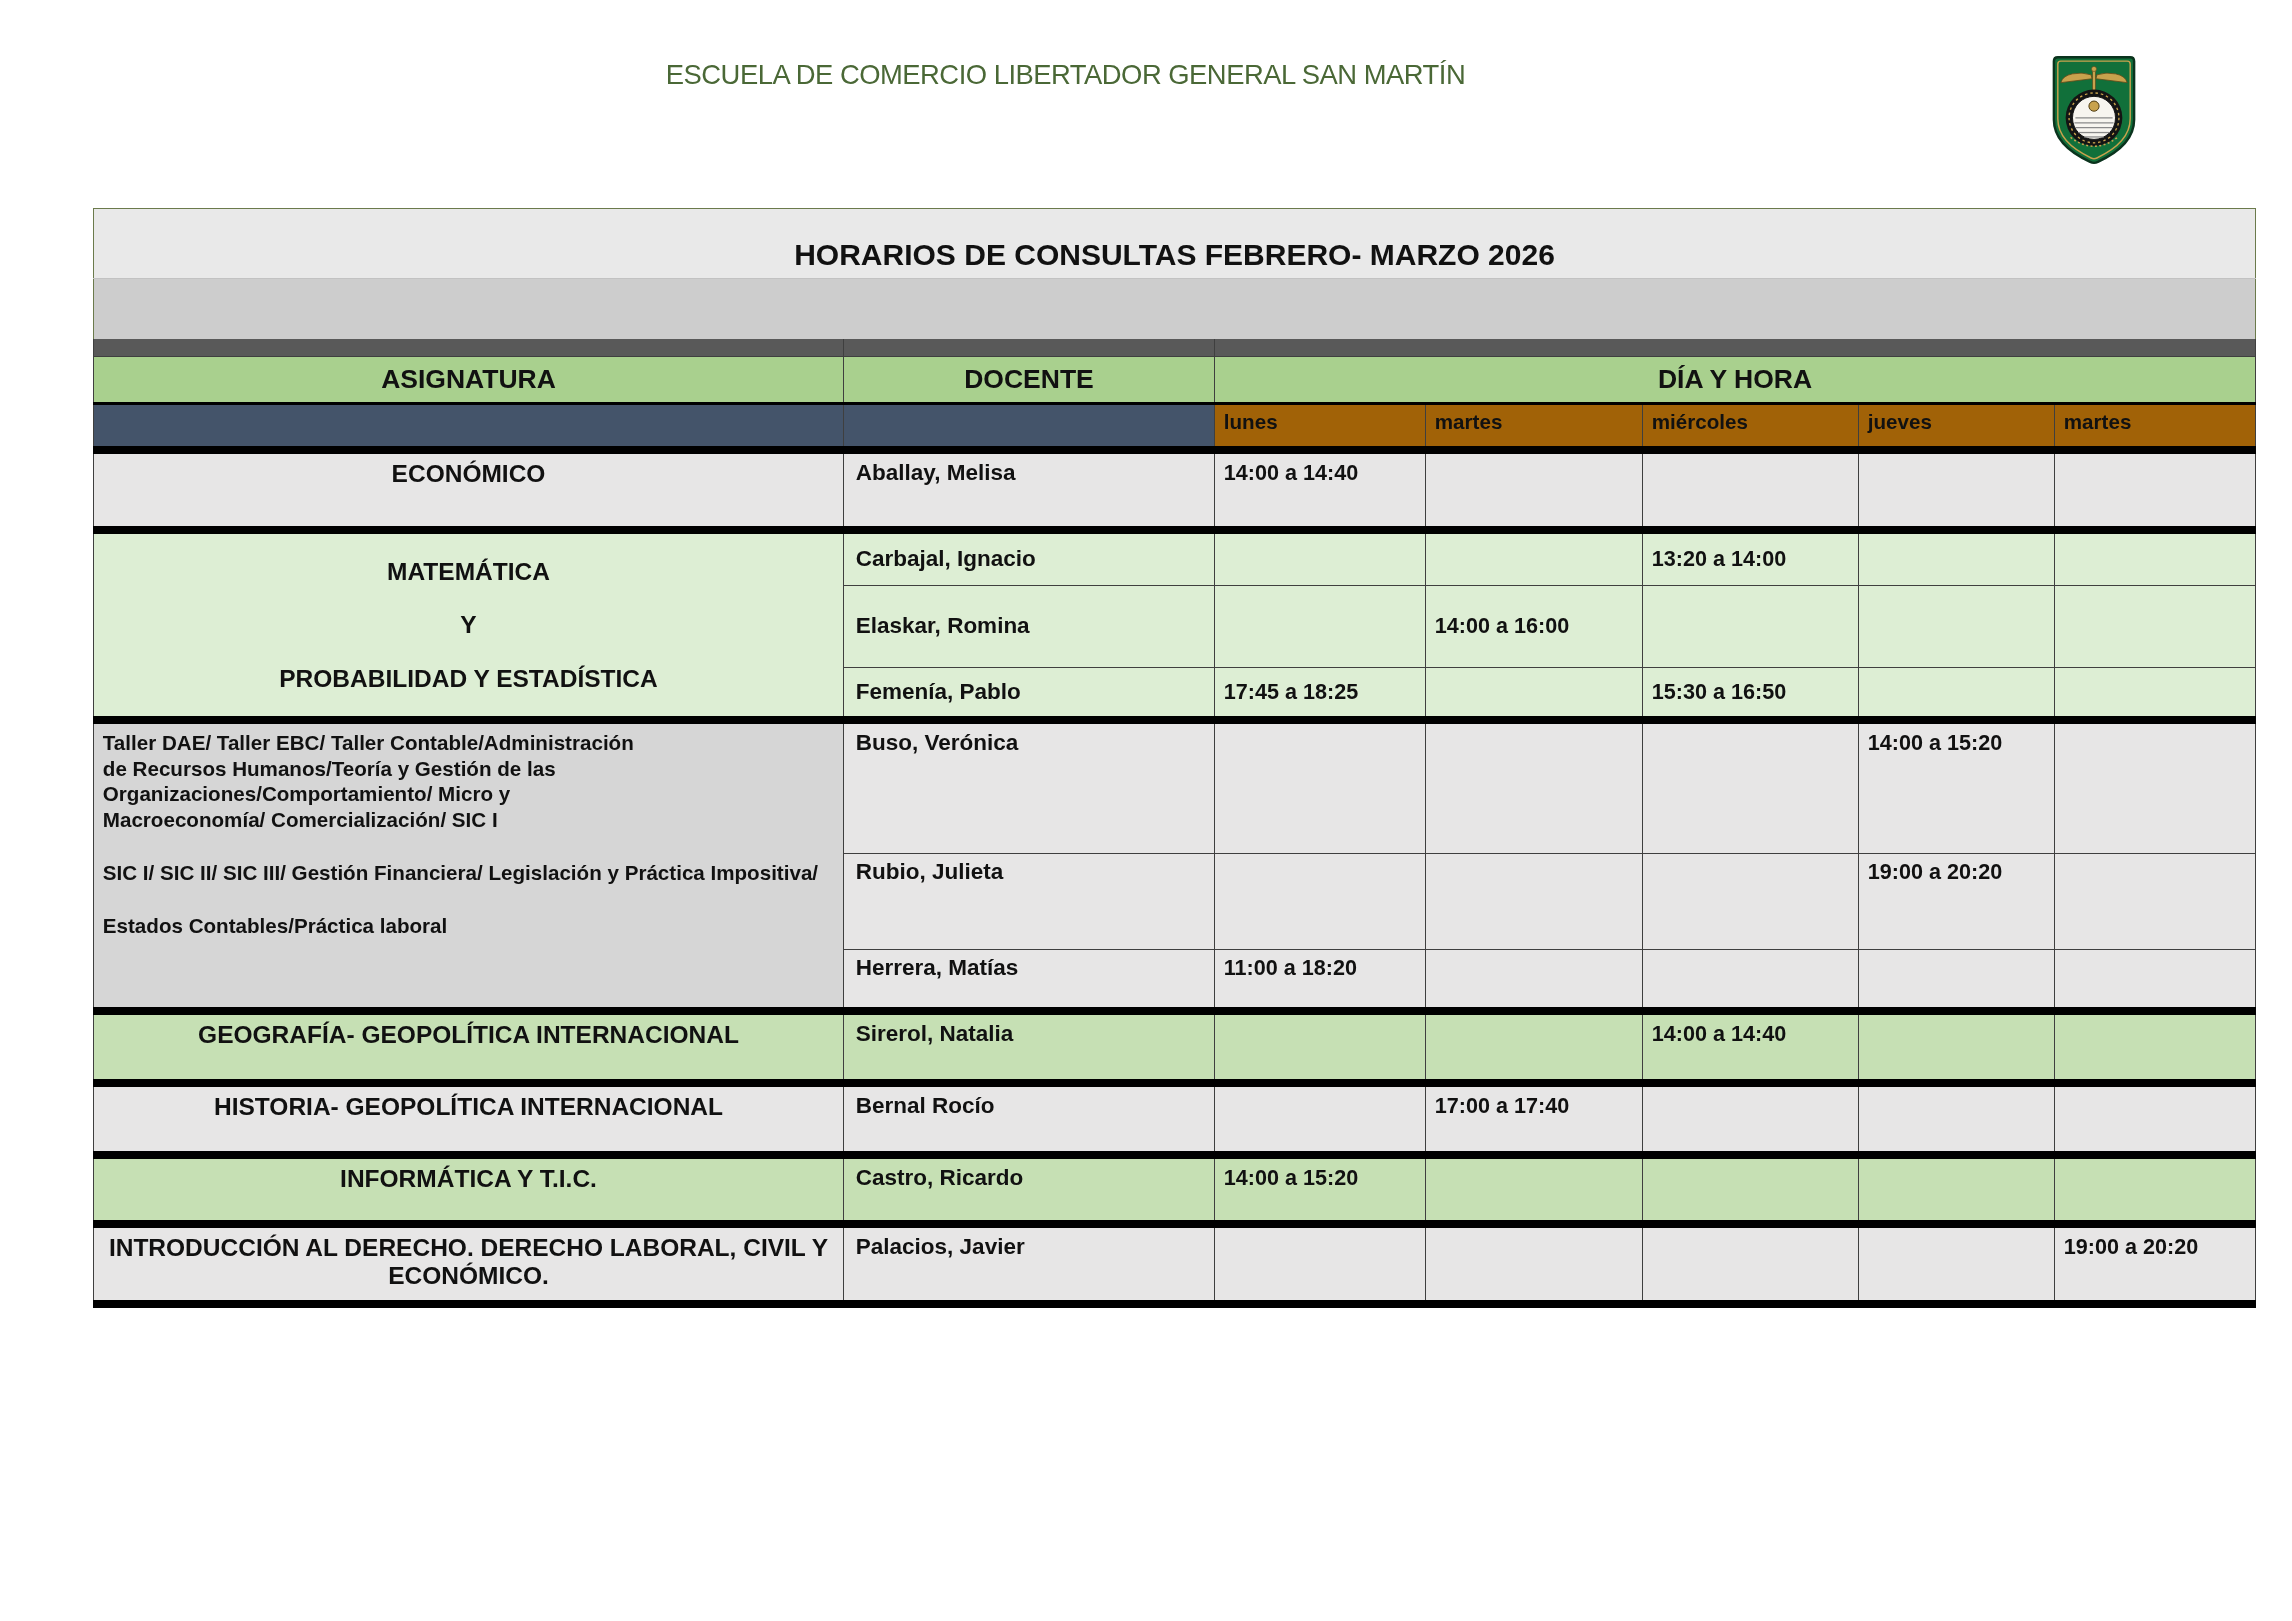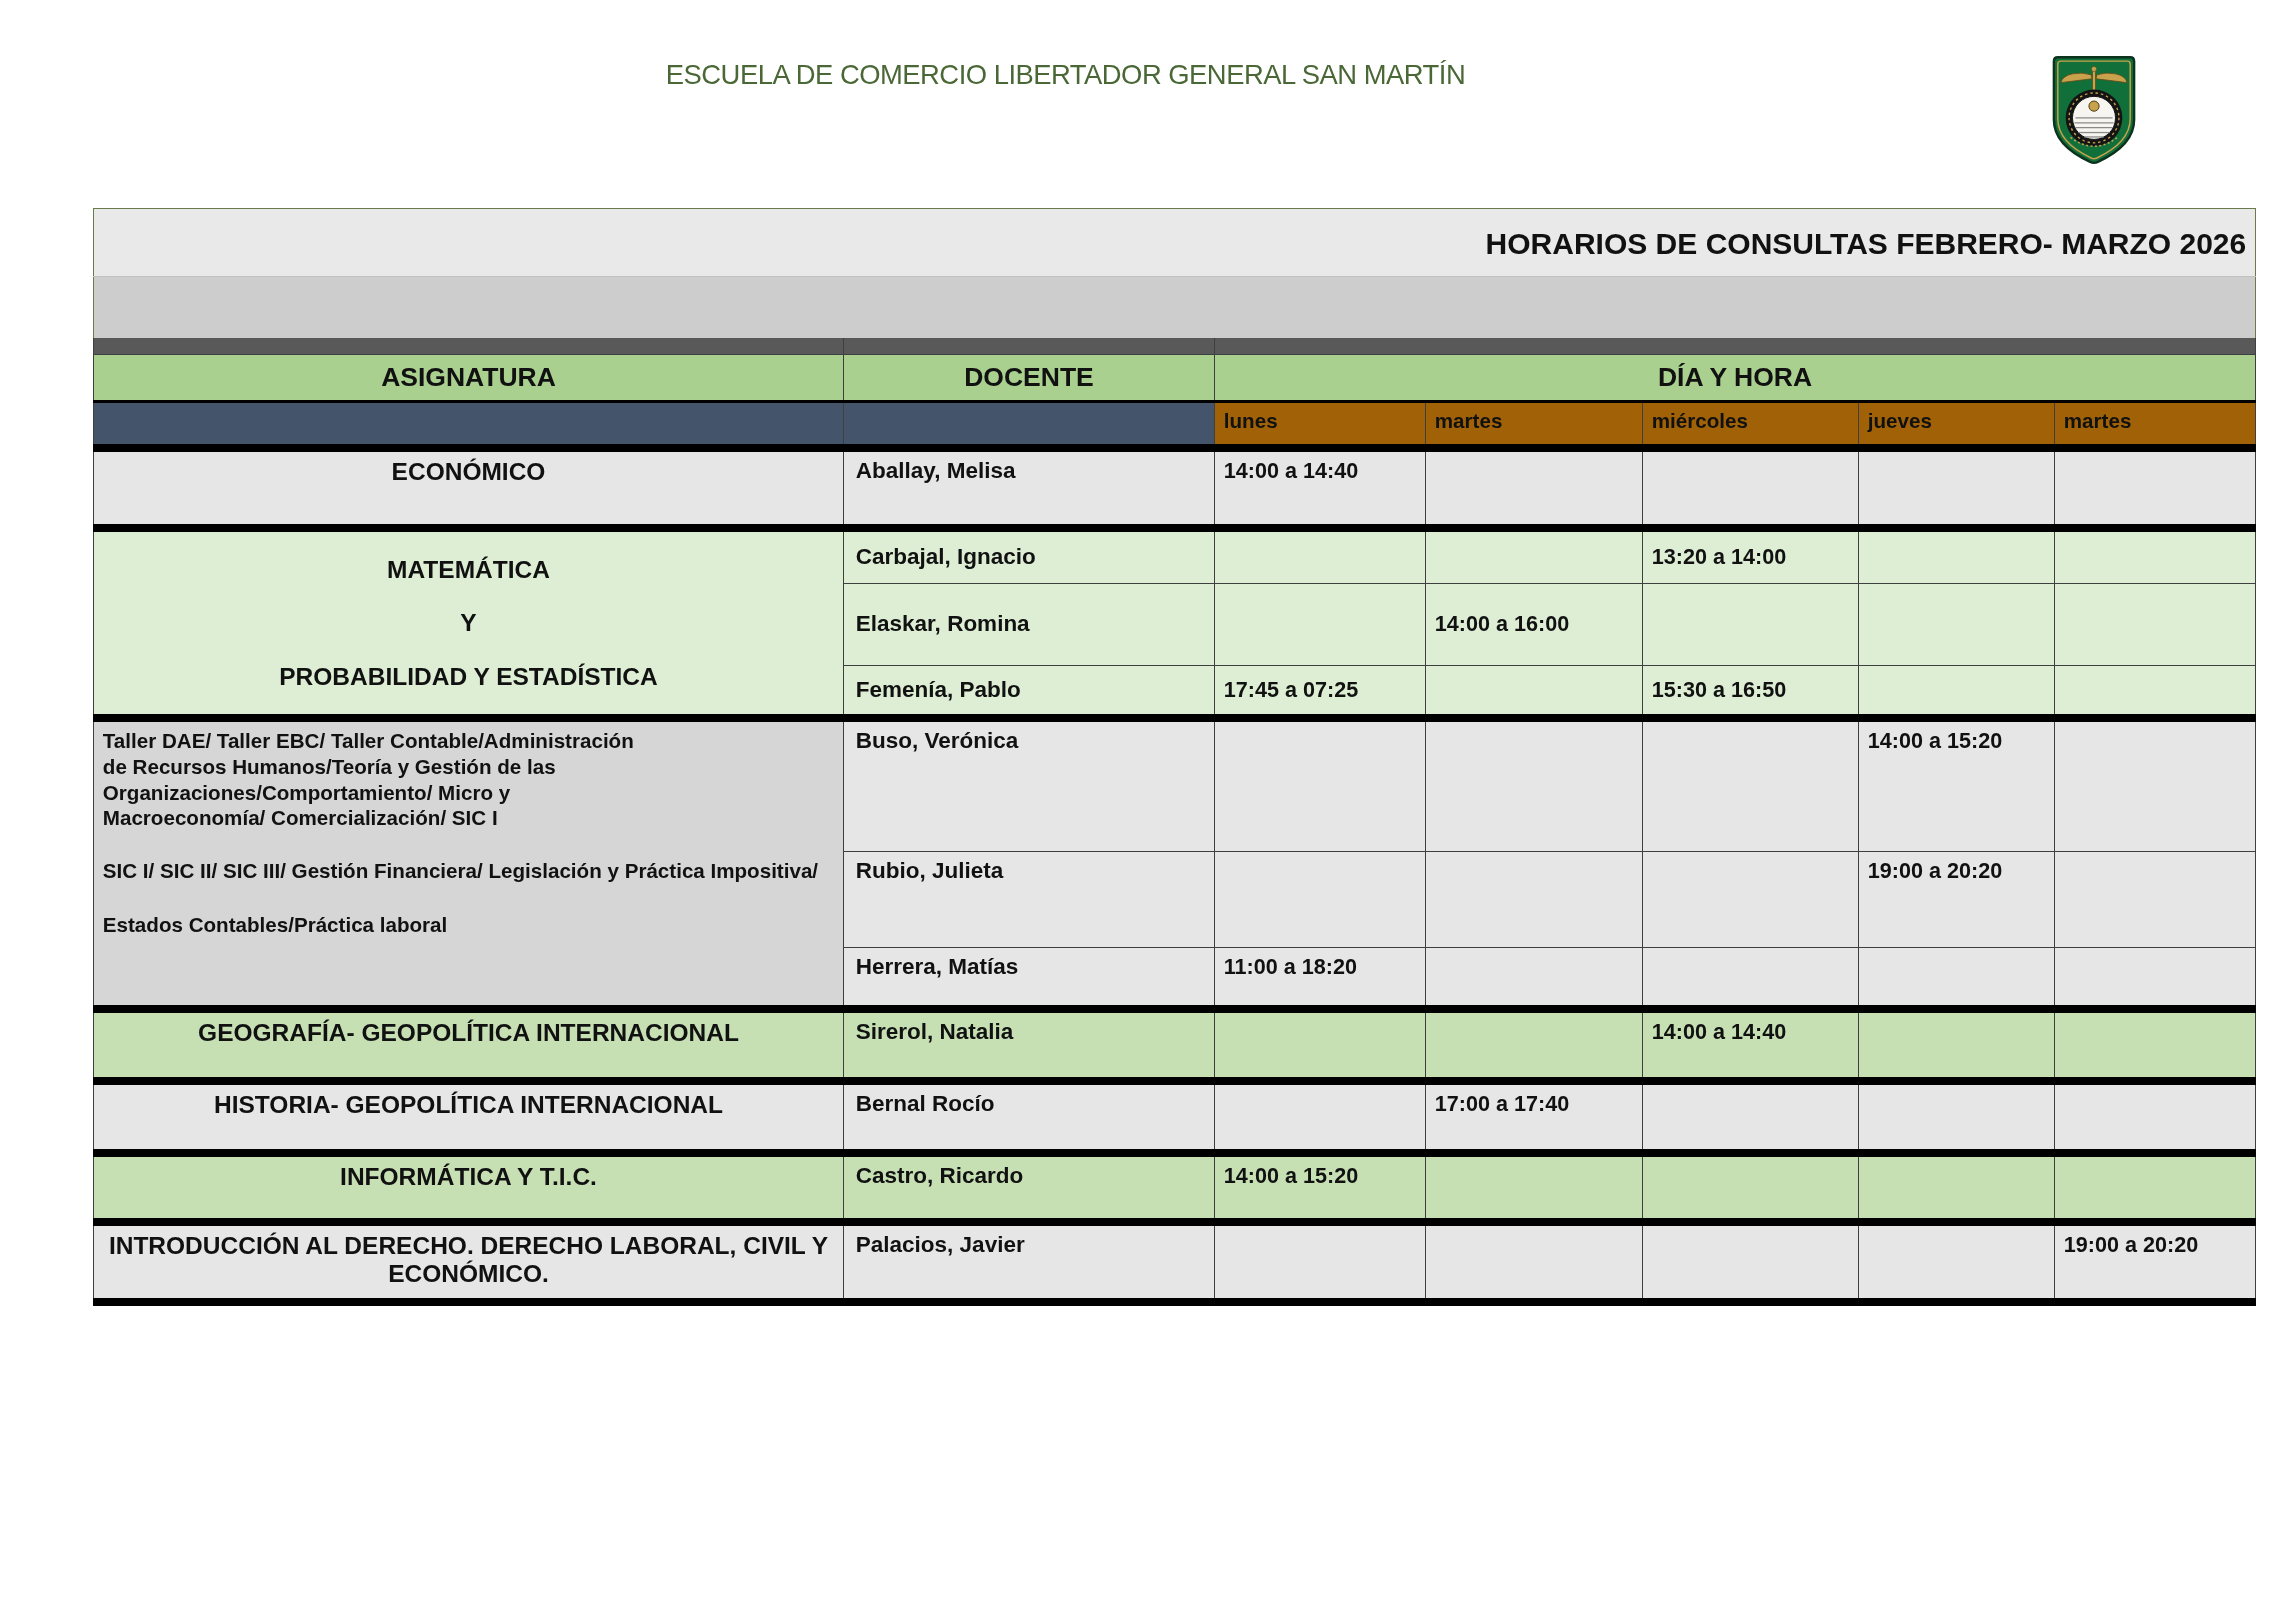--- a/index.html
+++ b/index.html
@@ -34,21 +34,21 @@
     font-weight:bold;
     overflow:hidden;
     word-wrap:break-word;
   }
 
   
   .row-title{height:68px;}
   .row-title td{
     background:var(--title_bg,#e9e9e9);
     border-left:none;border-right:none;border-top:none;border-bottom:1px solid #c2c2c2;
-    text-align:right;font-size:30px;padding-top:18px;
+    text-align:center;font-size:30px;padding-top:29px;
   }
   .row-spacer{height:61px;}
   .row-spacer td{background:var(--band_gray,#cdcdcd);border:none;}
   .row-darkband{height:16.7px;}
   .row-darkband td{background:var(--dark_band,#595959);padding:0;border-top:none;border-bottom:none;}
   .row-header{height:47px;}
   .row-header td{
     background:var(--header_green,#a9d08e);
     text-align:center;font-size:26.5px;padding-top:7.8px;
     border-bottom:3.9px solid #000;
@@ -185,21 +185,21 @@
           <tr class="theme-lightgreen" style="height: 82px; padding-left: 28px;">
             <td class="doc">Elaskar, Romina</td>
             <td class="time"></td>
             <td class="time">14:00 a 16:00</td>
             <td class="time"></td>
             <td class="time"></td>
             <td class="time"></td>
           </tr>
           <tr class="theme-lightgreen" style="height: 53px;">
             <td class="doc">Femenía, Pablo</td>
-            <td class="time">17:45 a 07:25</td>
+            <td class="time">17:45 a 18:25</td>
             <td class="time"></td>
             <td class="time">15:30 a 16:50</td>
             <td class="time"></td>
             <td class="time"></td>
           </tr>
           <tr class="theme-taller section-start" style="height: 133px;">
             <td rowspan="3" class="asig">
               <div class="asig-line">Taller DAE/ Taller EBC/ Taller Contable/Administración de Recursos Humanos/Teoría y Gestión de las Organizaciones/Comportamiento/ Micro y Macroeconomía/ Comercialización/ SIC I</div>
               <div class="asig-line">SIC I/ SIC II/ SIC III/ Gestión Financiera/ Legislación y Práctica Impositiva/</div>
               <div class="asig-line">Estados Contables/Práctica laboral</div>

